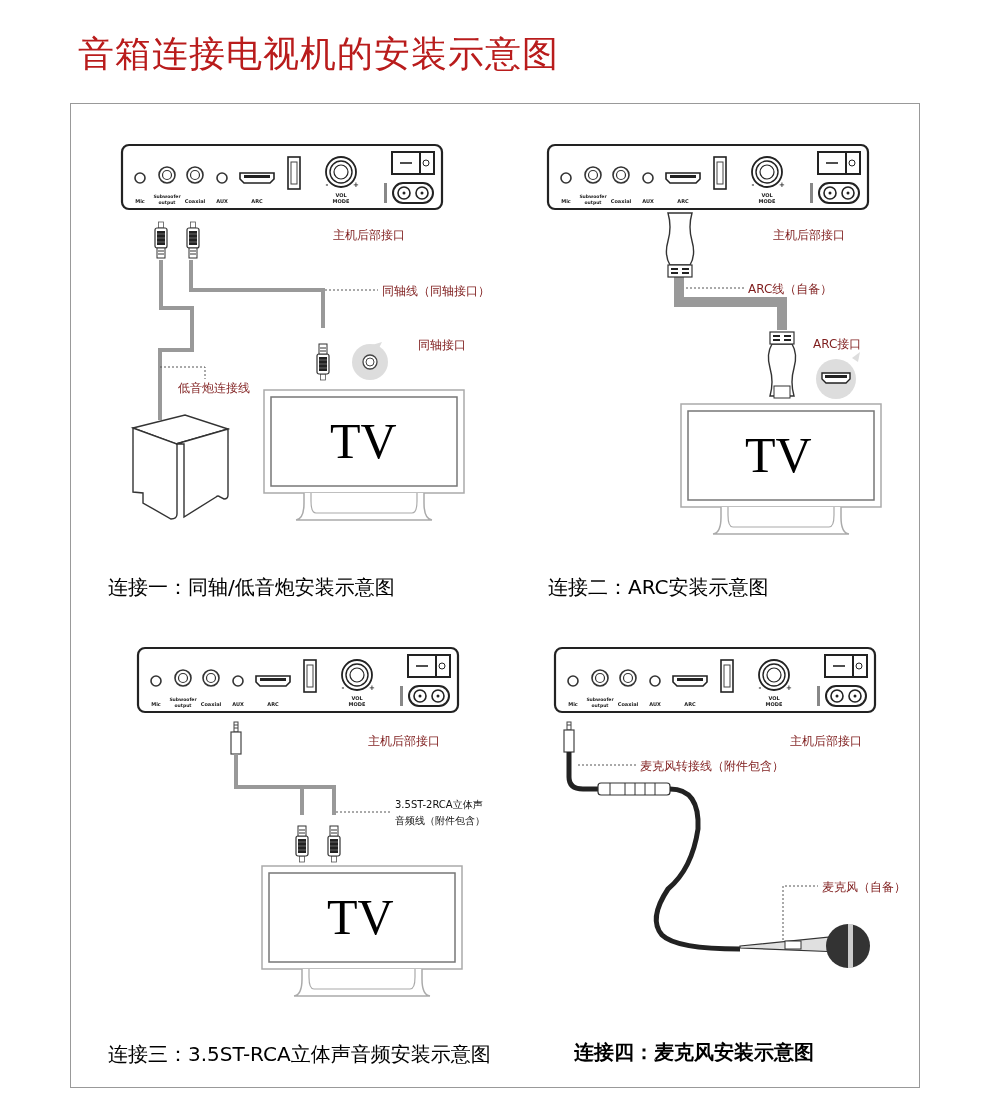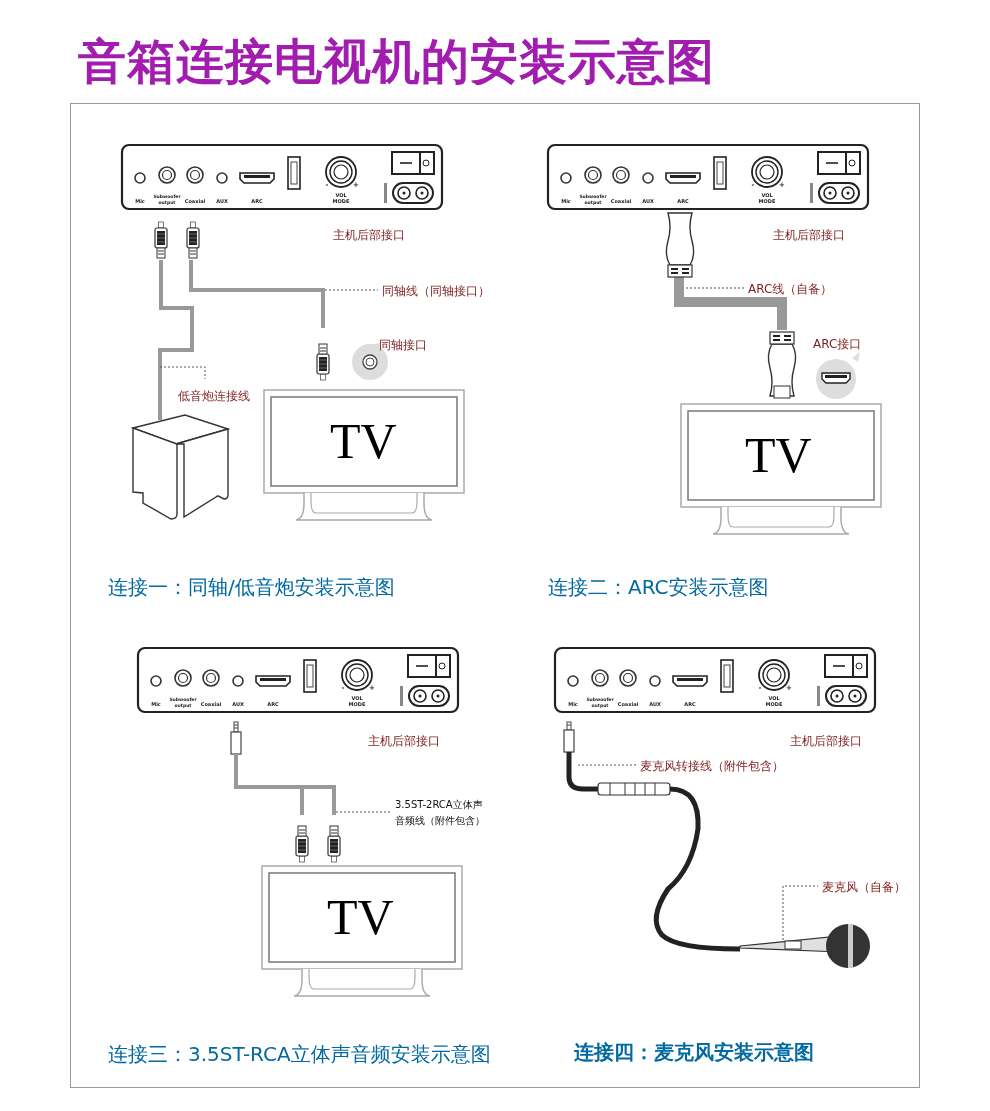--- a/index.html
+++ b/index.html
@@ -1,20 +1,20 @@
 <!DOCTYPE html>
 <html><head>
 <meta charset="utf-8">
 <style>
   html,body{margin:0;padding:0;background:#fff;}
   body{width:990px;height:1111px;position:relative;overflow:hidden;font-family:"DejaVu Sans",sans-serif;color:#111;}
-  .title{position:absolute;left:78px;top:30px;font-size:48px;letter-spacing:1px;color:#a21caf;font-weight:bold;}
+  .title{position:absolute;left:78px;top:30px;font-size:36px;letter-spacing:1px;color:#b91c1c;}
   .frame{position:absolute;left:70px;top:103px;width:850px;height:985px;border:1px solid #999;box-sizing:border-box;}
   svg{position:absolute;left:0;top:0;}
-  .cap{position:absolute;font-size:20px;color:#0369a1;}
+  .cap{position:absolute;font-size:20px;color:#000000;}
   .lbl{position:absolute;font-size:12px;color:#7f1d1d;white-space:nowrap;}
   .lbl2{position:absolute;font-size:10px;color:#111;line-height:16px;}
   .tv{position:absolute;font-family:"Liberation Serif","DejaVu Serif",serif;font-size:50px;color:#000;}
 </style>
 </head>
 <body>
 
 <div class="title">音箱连接电视机的安装示意图</div>
 <div class="frame"></div>
 
@@ -204,22 +204,22 @@
     <text x="655" y="706" text-anchor="middle" font-size="5" font-weight="bold" font-family="&quot;DejaVu Sans&quot;, sans-serif" fill="#222">AUX</text>
     <text x="690" y="706" text-anchor="middle" font-size="5" font-weight="bold" font-family="&quot;DejaVu Sans&quot;, sans-serif" fill="#222">ARC</text>
     <text x="774" y="700" text-anchor="middle" font-size="5" font-weight="bold" font-family="&quot;DejaVu Sans&quot;, sans-serif" fill="#222">VOL</text>
     <text x="774" y="706" text-anchor="middle" font-size="5" font-weight="bold" font-family="&quot;DejaVu Sans&quot;, sans-serif" fill="#222">MODE</text>
     <text x="760" y="690" text-anchor="middle" font-size="7" font-weight="bold" font-family="&quot;DejaVu Sans&quot;, sans-serif" fill="#222">-</text>
     <text x="789" y="690" text-anchor="middle" font-size="7" font-weight="bold" font-family="&quot;DejaVu Sans&quot;, sans-serif" fill="#222">+</text>
   </svg>
 
 <div class="lbl" style="left:333px;top:227px;">主机后部接口</div>
 <div class="lbl" style="left:382px;top:283px;">同轴线（同轴接口）</div>
-<div class="lbl" style="left:379px;top:337px;">同轴接口</div>
-<div class="lbl" style="left:178px;top:380px;margin-top:8px;">低音炮连接线</div>
+<div class="lbl" style="left:418px;top:337px;">同轴接口</div>
+<div class="lbl" style="left:178px;top:380px;">低音炮连接线</div>
 <div class="tv" style="left:330px;top:412px;">TV</div>
 <div class="cap" style="left:108px;top:574px;">连接一：同轴/低音炮安装示意图</div>
 
 <div class="lbl" style="left:773px;top:227px;">主机后部接口</div>
 <div class="lbl" style="left:748px;top:281px;">ARC线（自备）</div>
 <div class="lbl" style="left:813px;top:336px;">ARC接口</div>
 <div class="tv" style="left:745px;top:426px;">TV</div>
 <div class="cap" style="left:548px;top:574px;">连接二：ARC安装示意图</div>
 
 <div class="lbl" style="left:368px;top:733px;">主机后部接口</div>

